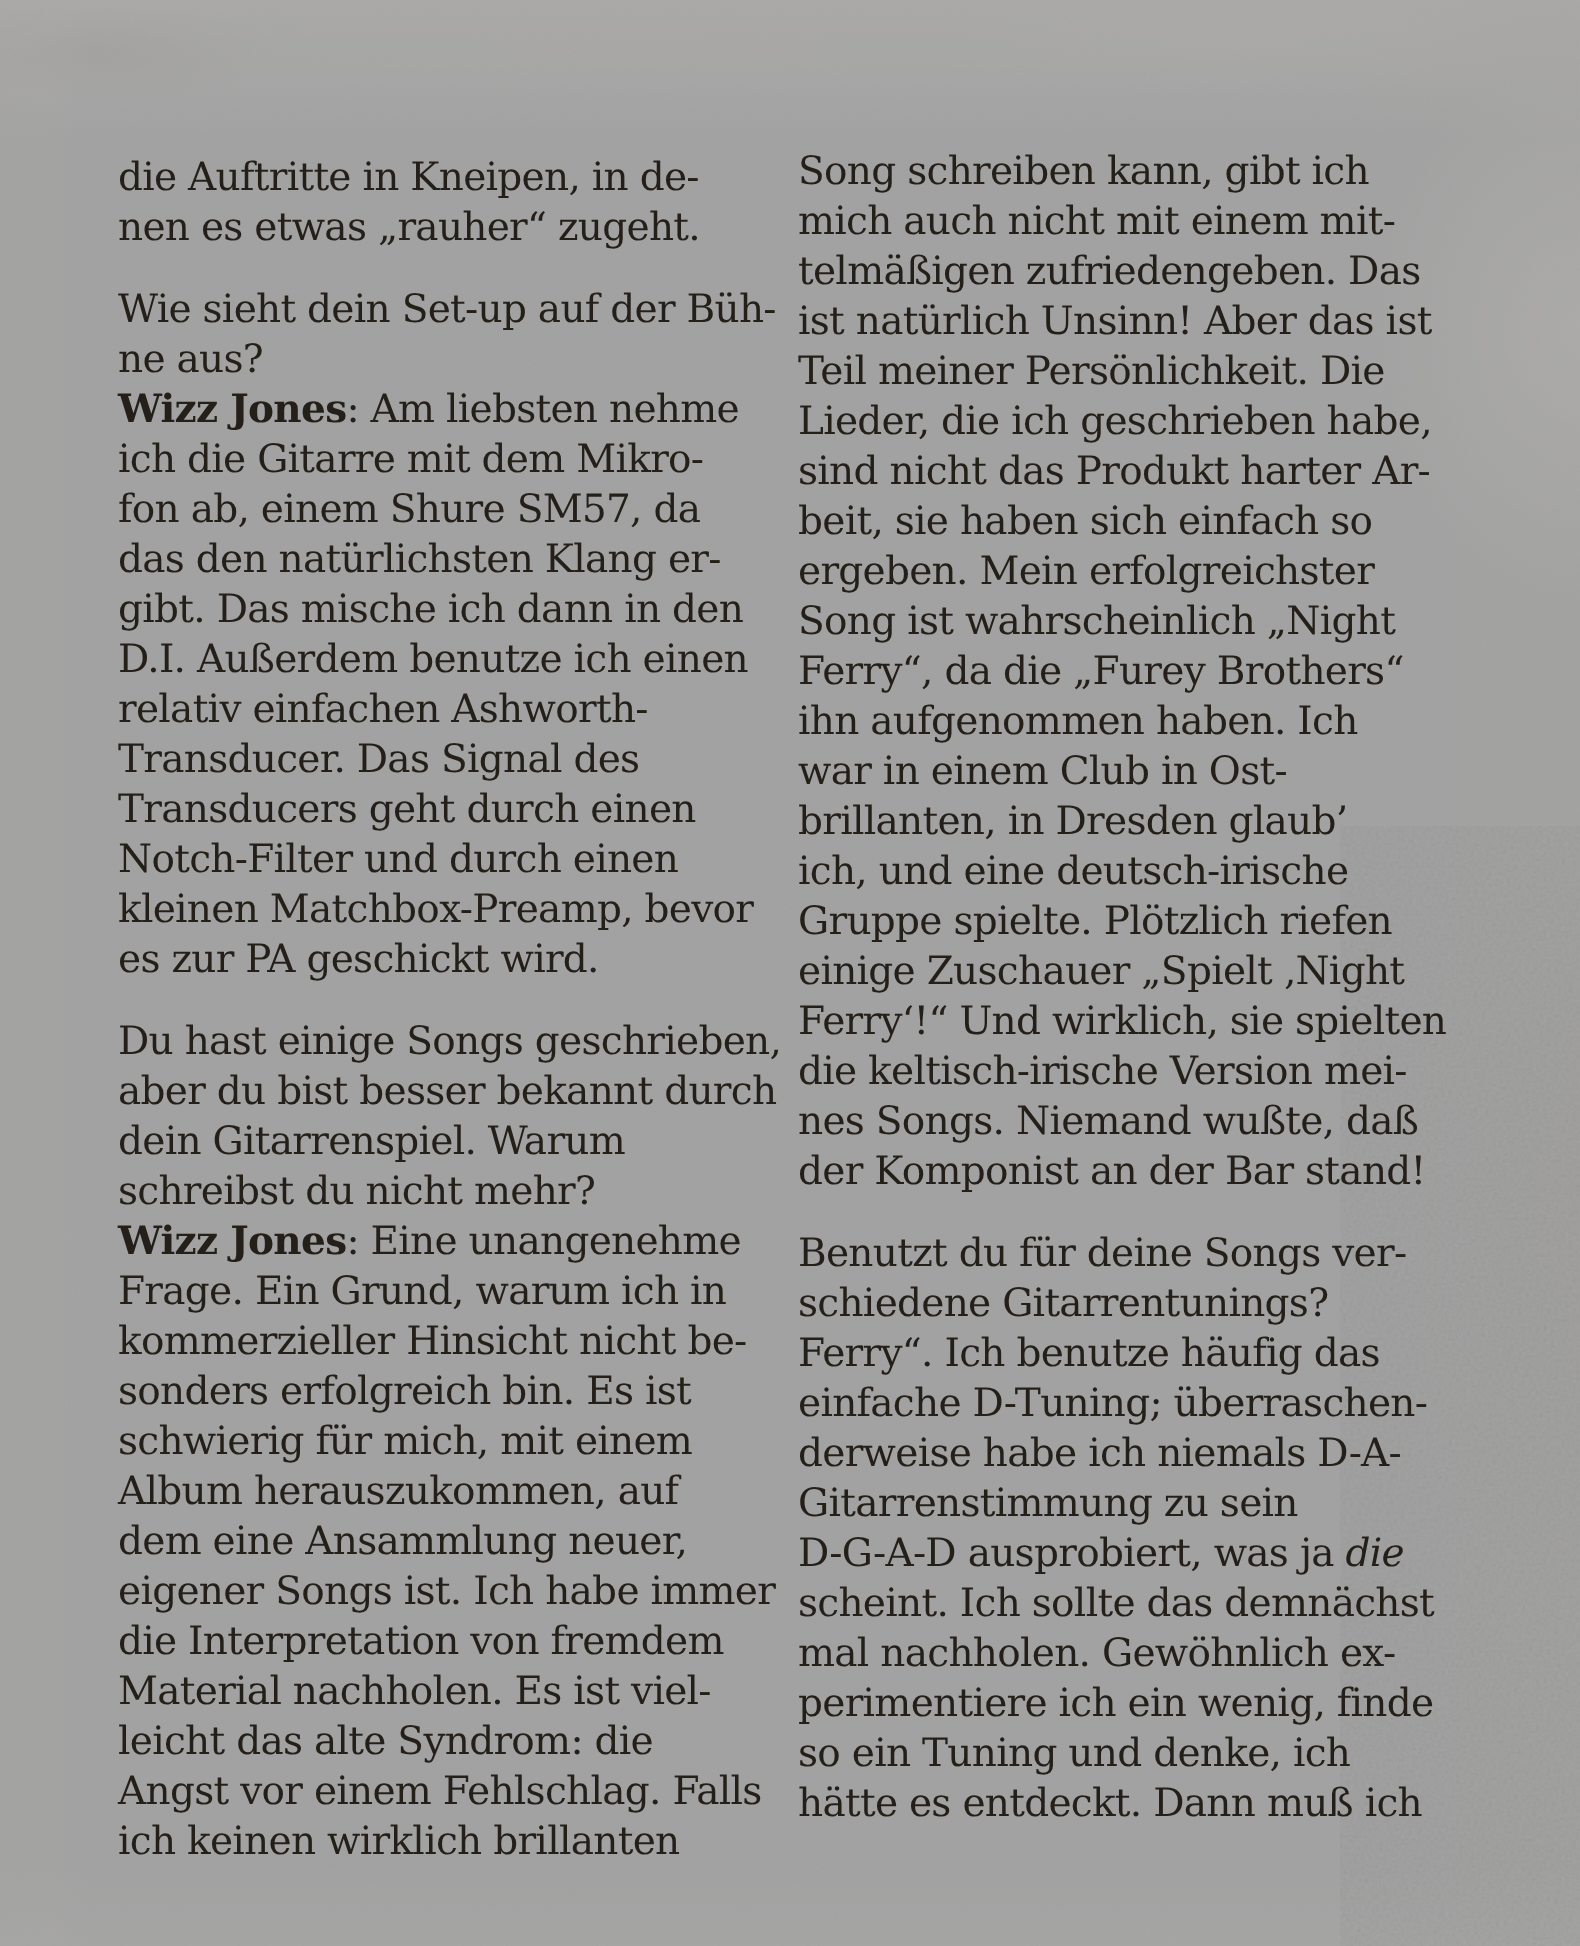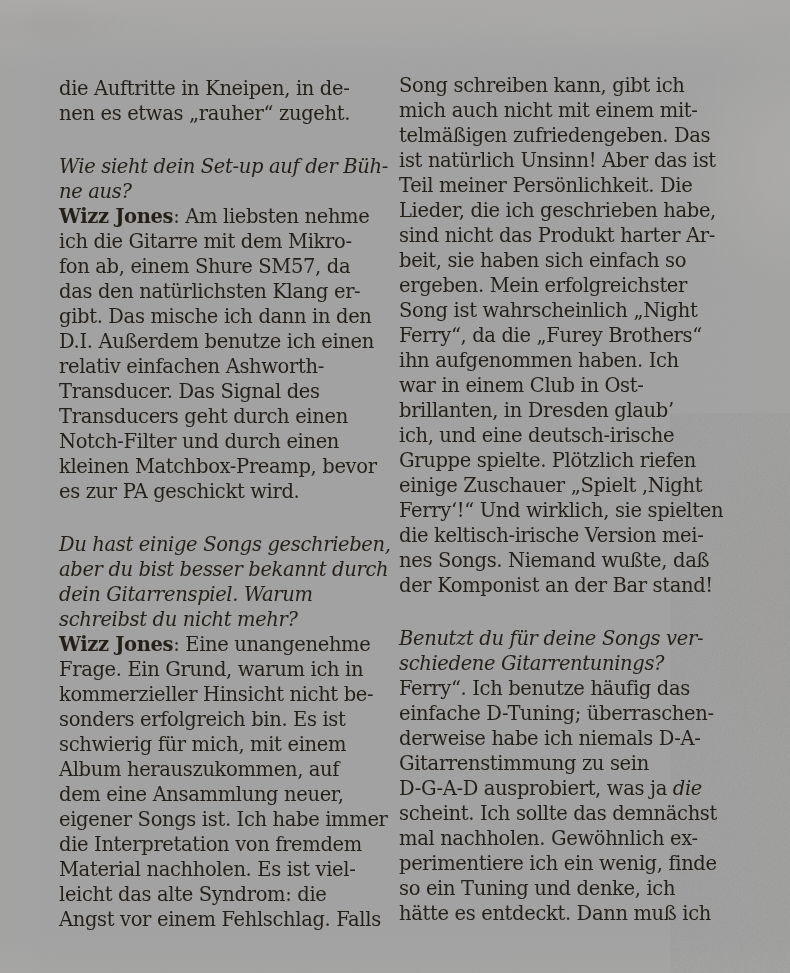--- a/index.html
+++ b/index.html
@@ -51,21 +51,21 @@
   .col{
     position:absolute;
     color:#241f18;
     font-size:19.5px;
     line-height:25px;
     letter-spacing:-0.35px;
   }
   .col-left{left:59px;top:76px;width:335px;}
   .col-right{left:399px;top:73px;width:350px;}
   .block{margin:0;padding:0;}
-  .block.question{font-style:italic;margin-top:28px;}
+  .block.question{margin-top:16px;}
   .line{display:block;white-space:nowrap;}
   .seg-b{font-weight:bold;}
   .seg-i{font-style:italic;}
 </style>
 </head>
 <body>
 
 <div class="page">
 
   <div class="shade-top"></div>
@@ -108,20 +108,21 @@
         <span class="line">kommerzieller Hinsicht nicht be-</span>
         <span class="line">sonders erfolgreich bin. Es ist</span>
         <span class="line">schwierig für mich, mit einem</span>
         <span class="line">Album herauszukommen, auf</span>
         <span class="line">dem eine Ansammlung neuer,</span>
         <span class="line">eigener Songs ist. Ich habe immer</span>
         <span class="line">die Interpretation von fremdem</span>
         <span class="line">Material nachholen. Es ist viel-</span>
         <span class="line">leicht das alte Syndrom: die</span>
         <span class="line">Angst vor einem Fehlschlag. Falls</span>
+        <span class="line">ich keinen wirklich brillanten</span>
       </p>
     </div>
   <div class="col col-right" id="col-right">
       <p class="block body">
         <span class="line">Song schreiben kann, gibt ich</span>
         <span class="line">mich auch nicht mit einem mit-</span>
         <span class="line">telmäßigen zufriedengeben. Das</span>
         <span class="line">ist natürlich Unsinn! Aber das ist</span>
         <span class="line">Teil meiner Persönlichkeit. Die</span>
         <span class="line">Lieder, die ich geschrieben habe,</span>

